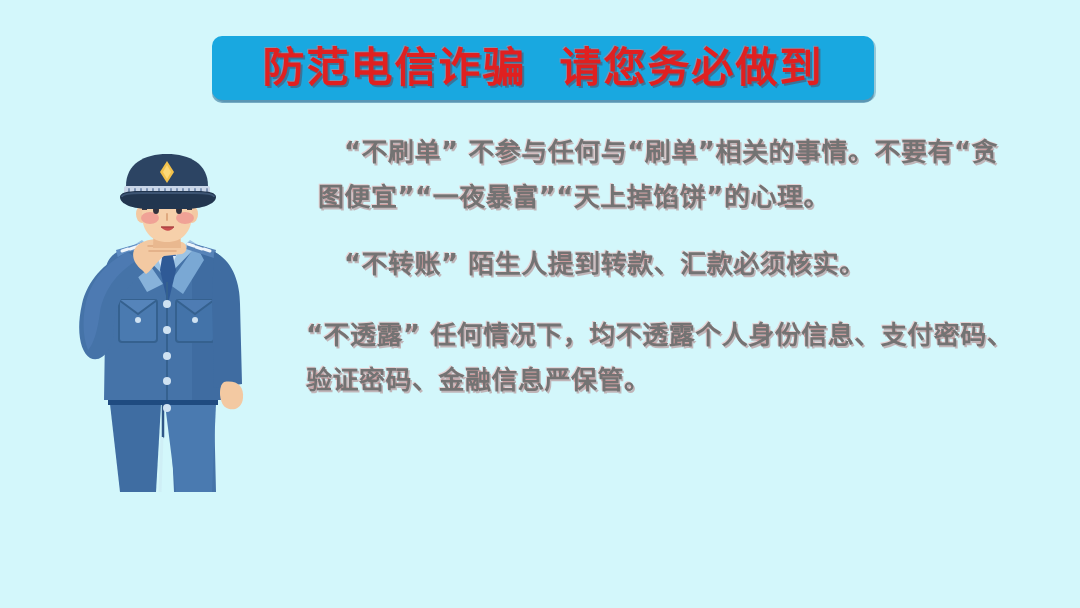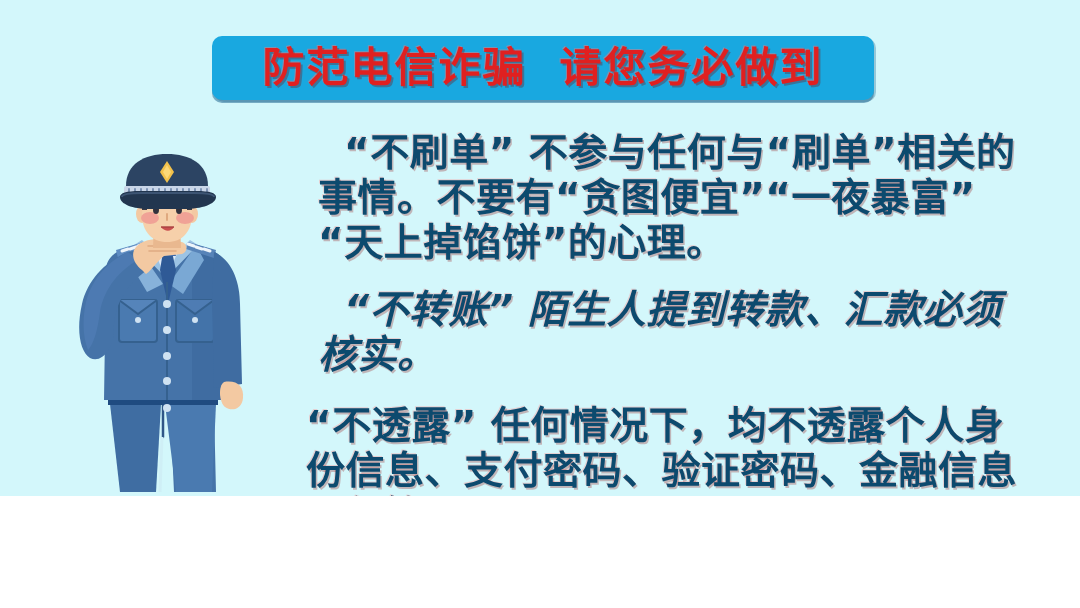--- a/index.html
+++ b/index.html
@@ -10,21 +10,21 @@
   body {
     width: 1080px;
     height: 608px;
     overflow: hidden;
     font-family: "DejaVu Sans", "Liberation Sans", sans-serif;
   }
 
   #poster {
     position: relative;
     width: 1080px;
-    height: 496px;
+    height: 608px;
     background: #d3f7fb;
     overflow: hidden;
   }
 
   
   #title-banner {
     position: absolute;
     left: 212px;
     top: 36px;
     width: 662px;
@@ -48,36 +48,36 @@
   }
 
   
   #content-column {
     position: absolute;
     left: 318px;
     top: 130px;
     width: 700px;
   }
   .para {
-    color: #0c4a6e;
-    font-size: 39px;
+    color: #737373;
+    font-size: 26px;
     font-weight: 700;
     line-height: 45px;
     margin: 0 0 22px 0;
     letter-spacing: 0.5px;
     text-shadow: 1.5px 1.5px 0 rgba(150,30,30,0.30), -1px -1px 0 rgba(255,150,150,0.40);
   }
   .para.indent {
     text-indent: 26px;
   }
   .para.last {
     margin-bottom: 8px;
     margin-left: -12px;
   }
-  #para-3 { margin-bottom: 26px; font-style: italic; }
+  #para-3 { margin-bottom: 26px; }
 
   
   #officer {
     position: absolute;
     left: 64px;
     top: 152px;
     width: 210px;
     height: 400px;
   }
   #officer svg { display: block; }

